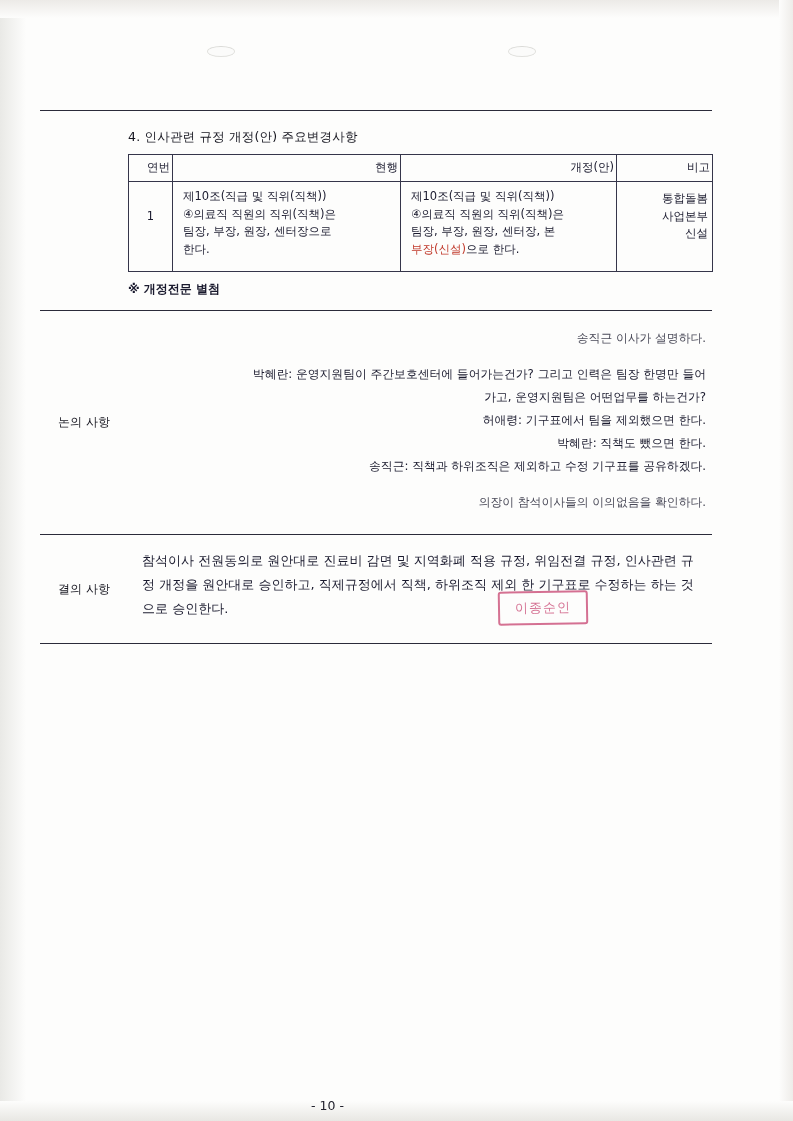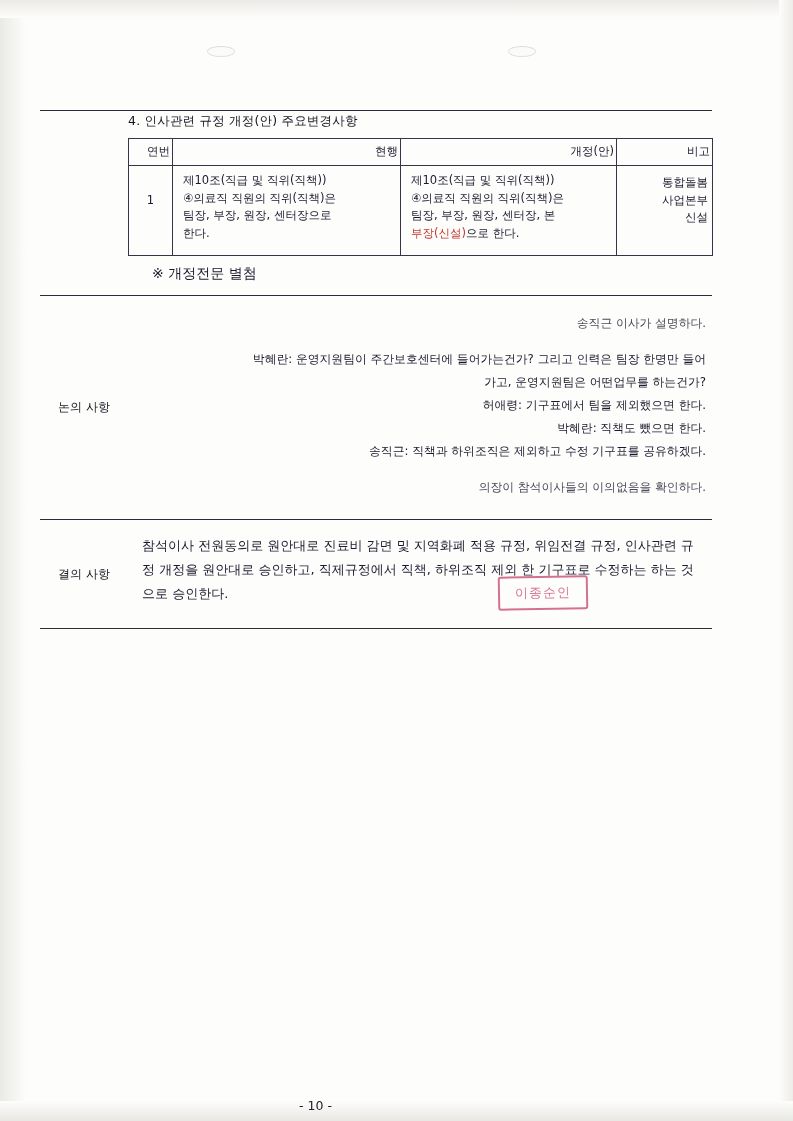--- a/index.html
+++ b/index.html
@@ -63,21 +63,21 @@
     position: absolute;
     left: 40px;
     top: 110px;
     width: 672px;
   }
 
   
   .sec-title {
     font-size: 12.5px;
     letter-spacing: .2px;
-    padding: 2px 0 8px 88px;
+    padding: 18px 0 8px 88px;
     border-top: 1.3px solid #2b2b3a;
     color: #15151f;
   }
   table.chg {
     border-collapse: collapse;
     width: 584px;
     margin-left: 88px;
     table-layout: fixed;
   }
   table.chg th, table.chg td {
@@ -107,22 +107,23 @@
   td.note {
     text-align: right;
     padding: 8px 4px;
     font-size: 11.5px;
     line-height: 1.75;
   }
   .ln { display: block; }
   .red { color: #c0392b; }
 
   .attach {
-    margin: 9px 0 0 112px;
-    font-size: 14px;
+    margin: 9px 0 0 88px;
+    font-size: 12px;
+    font-weight: bold;
   }
 
   
   .rows {
     margin-top: 12px;
     border-top: 1.2px solid #2b2b3a;
   }
   .row {
     display: flex;
     align-items: stretch;
@@ -170,21 +171,21 @@
     display: flex;
     align-items: center;
     justify-content: center;
     opacity: .72;
     transform: rotate(-1deg);
     font-family: "DejaVu Serif", "Liberation Serif", serif;
   }
 
   .page-number {
     position: absolute;
-    left: 0;
+    left: 12px;
     top: 1098px;
     width: 631px;
     text-align: center;
     font-size: 12.5px;
     color: #22222e;
   }
 </style>
 </head>
 <body>
 

